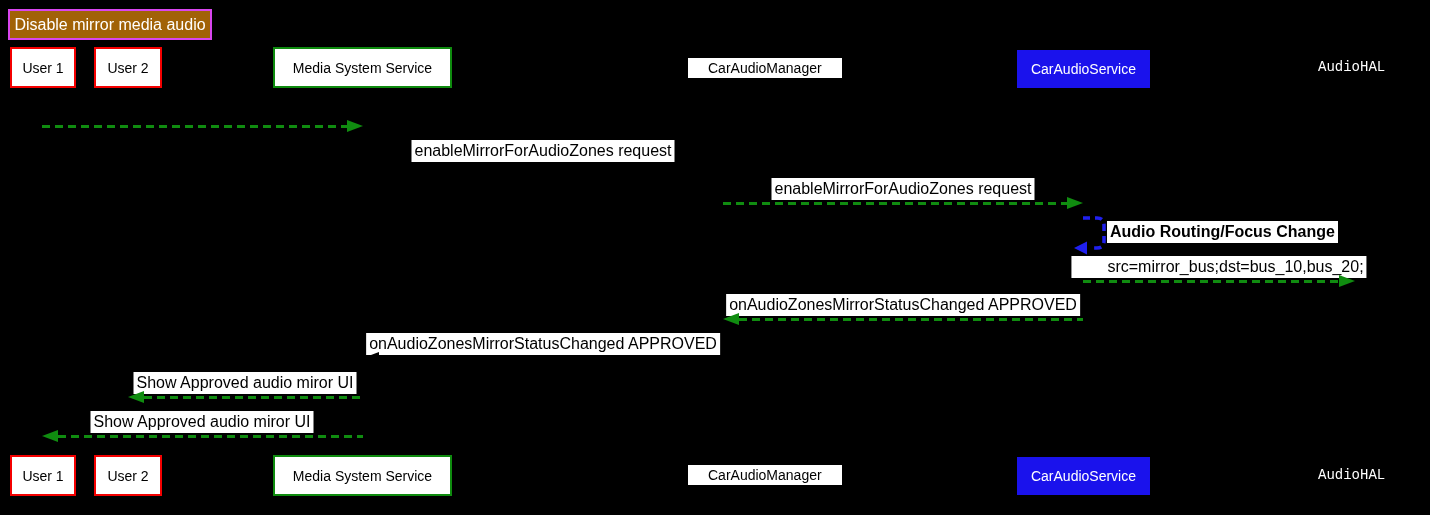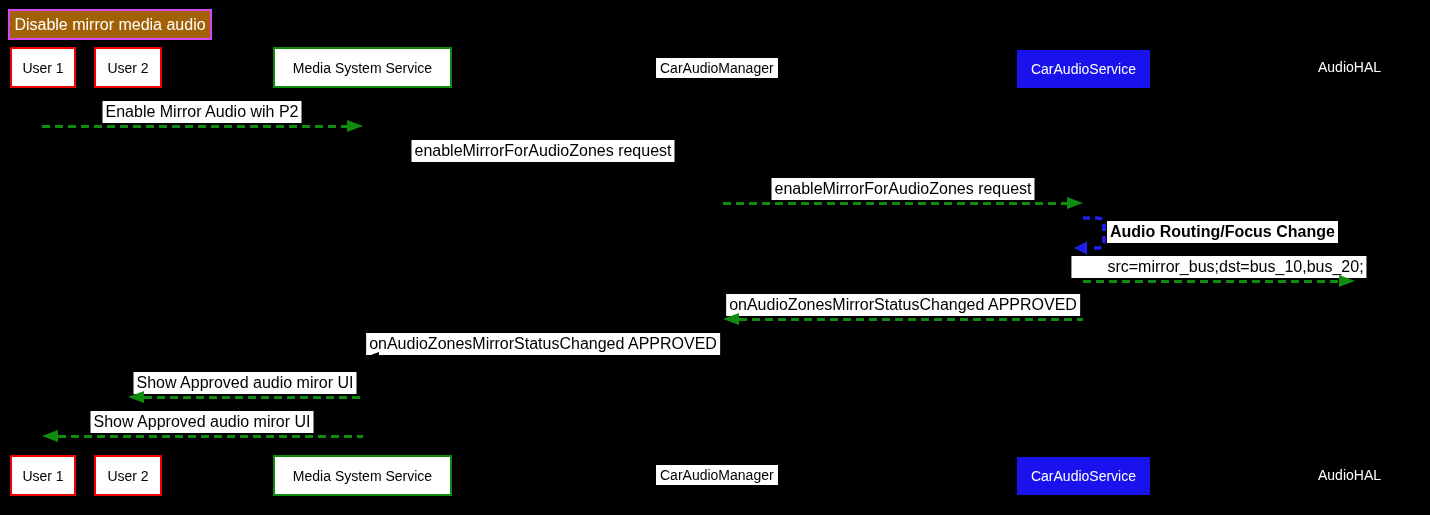--- a/index.html
+++ b/index.html
@@ -8,22 +8,22 @@
     font-family:"Liberation Sans",sans-serif;overflow:hidden;
   }
   
   .actor{
     position:absolute;display:flex;align-items:center;justify-content:center;
     font-size:14px;box-sizing:border-box;white-space:nowrap;text-align:center;
   }
   .red-box{background:#fff;color:#000;border:2px solid #f40000;height:41px;}
   .green-box{background:#fff;color:#000;border:2px solid #0e8b0e;height:41px;}
   .blue-box{background:#1a12ec;color:#fff;height:38px;}
-  .white-label{background:#fff;color:#000;padding:2px 4px;}
-  .plain-label{background:transparent;color:#fff;}
+  .white-label{background:#fff;color:#000;padding:2px 20px;margin-left:32px;}
+  .plain-label{background:transparent;color:#fff;font-family:Liberation Mono, monospace;}
   .row-top{top:47px;}
   .row-bottom{top:455px;}
   
   .title-box{
     position:absolute;left:8px;top:9px;width:204px;height:31px;
     background:#a16207;border:2px solid #d946ef;box-sizing:border-box;
     color:#fff;font-size:16px;display:flex;align-items:center;justify-content:center;
     white-space:nowrap;
   }
   
@@ -59,21 +59,20 @@
   <div class="lifeline" style="left:1083px"></div>
   <div class="lifeline" style="left:1355px"></div>
 
   <div class="actor red-box row-top" style="left:10px;width:66px;">User 1</div>
   <div class="actor red-box row-top" style="left:94px;width:68px;">User 2</div>
   <div class="actor green-box row-top" style="left:273px;width:179px;">Media System Service</div>
   <div class="actor white-label" style="left:656px;top:58px;">CarAudioManager</div>
   <div class="actor blue-box" style="left:1017px;top:50px;width:133px;">CarAudioService</div>
   <div class="actor plain-label" style="left:1318px;top:59px;">AudioHAL</div>
 
-  <div class="msg-label" style="left:202px;top:101px;">Enable Mirror Audio wih P2</div>
   <div class="arrow-line dash-green" style="left:42px;top:125px;width:305px;"></div>
   <div class="head head-right-green" style="left:347px;top:120px;"></div>
 
   <div class="msg-label" style="left:543px;top:140px;">enableMirrorForAudioZones request</div>
   <div class="arrow-line dash-black" style="left:363px;top:163px;width:344px;"></div>
   <div class="head head-right-black" style="left:707px;top:158px;"></div>
 
   <div class="msg-label" style="left:903px;top:178px;">enableMirrorForAudioZones request</div>
   <div class="arrow-line dash-green" style="left:723px;top:202px;width:344px;"></div>
   <div class="head head-right-green" style="left:1067px;top:197px;"></div>

